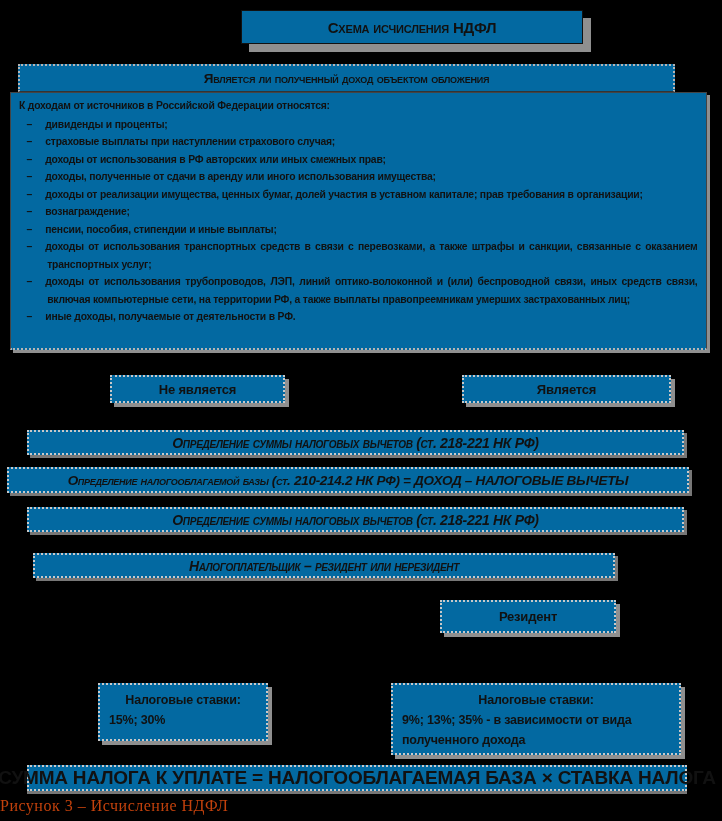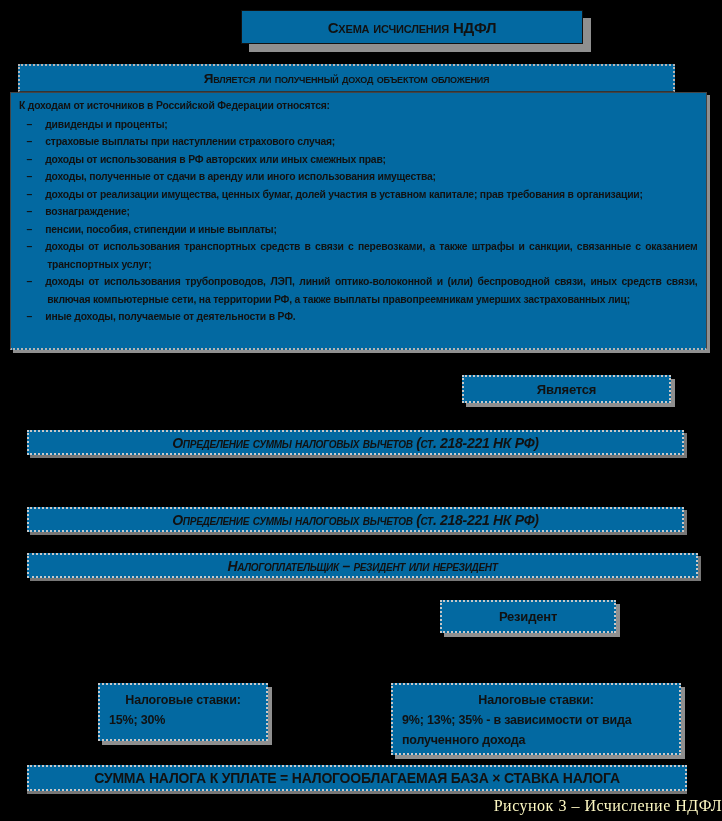--- a/index.html
+++ b/index.html
@@ -93,21 +93,21 @@
     font-size: 14px;
     font-variant: small-caps;
     font-variant-caps: small-caps;
     letter-spacing: -0.3px;
     white-space: nowrap;
     font-style: italic;
   }
   .bar-1 { left: 27px; top: 430px; width: 657px; height: 25px; }
   .bar-2 { left: 7px;  top: 467px; width: 682px; height: 26px; font-size: 13.5px; }
   .bar-3 { left: 27px; top: 507px; width: 657px; height: 25px; }
-  .bar-4 { left: 27px; top: 553px; width: 671px; height: 25px; }
+  .bar-4 { left: 33px; top: 553px; width: 582px; height: 25px; }
   
   .nonres-box { left: 98px;  top: 600px; width: 174px; height: 33px; }
   .res-box    { left: 440px; top: 600px; width: 176px; height: 33px; text-align: right; }
   .rates {
     border: 2px dotted #c9c9c9;
     box-shadow: 4px 4px 0 0 #8f8f8f;
     font-weight: bold;
     font-size: 12.5px;
     letter-spacing: -0.2px;
     padding: 5px 9px;
@@ -118,33 +118,33 @@
   .rates-values { text-align: left; }
   .rates-left  { left: 98px;  top: 646px; width: 170px; height: 58px; }
   .rates-right { left: 391px; top: 646px; width: 290px; height: 72px; }
   
   .result-bar {
     left: 27px; top: 765px; width: 660px; height: 26px;
     border: 2px dotted #c9c9c9;
     box-shadow: 0 3px 0 0 #777;
     display: flex; align-items: center; justify-content: center;
     font-weight: bold;
-    font-size: 14px;
+    font-size: 19px;
     letter-spacing: -0.2px;
     white-space: nowrap;
   }
   
   .caption {
     position: absolute;
     left: 0; right: 0; top: 797px;
-    text-align: right;
+    text-align: left;
     font-family: "Liberation Serif", serif;
     font-size: 16px;
     letter-spacing: 0.5px;
-    color: #fef9c3;
+    color: #c2410c;
   }
 </style>
 </head>
 <body>
 
 <div class="canvas">
 
   <div class="box title-box">
     <span class="title-text">Схема исчисления НДФЛ</span>
   </div>
@@ -164,26 +164,32 @@
         <li>доходы от реализации имущества, ценных бумаг, долей участия в уставном капитале; прав требования в организации;</li>
         <li>вознаграждение;</li>
         <li>пенсии, пособия, стипендии и иные выплаты;</li>
         <li>доходы от использования транспортных средств в связи с перевозками, а также штрафы и санкции, связанные с оказанием транспортных услуг;</li>
         <li>доходы от использования трубопроводов, ЛЭП, линий оптико-волоконной и (или) беспроводной связи, иных средств связи, включая компьютерные сети, на территории РФ, а также выплаты правопреемникам умерших застрахованных лиц;</li>
         <li>иные доходы, получаемые от деятельности в РФ.</li>
       </ul>
     </div>
   </div>
 
+  <div class="box node answer-no">
+    <span>Не является</span>
+  </div>
   <div class="box node answer-yes">
     <span>Является</span>
   </div>
 
   <div class="box bar bar-1">
     <span>Определение суммы налоговых вычетов (ст. 218-221 НК РФ)</span>
+  </div>
+  <div class="box bar bar-2">
+    <span>Определение налогооблагаемой базы (ст. 210-214.2 НК РФ) = ДОХОД – НАЛОГОВЫЕ ВЫЧЕТЫ</span>
   </div>
   <div class="box bar bar-3">
     <span>Определение суммы налоговых вычетов (ст. 218-221 НК РФ)</span>
   </div>
   <div class="box bar bar-4">
     <span>Налогоплательщик – резидент или нерезидент</span>
   </div>
 
   <div class="box node res-box">
     <span>Резидент</span>

